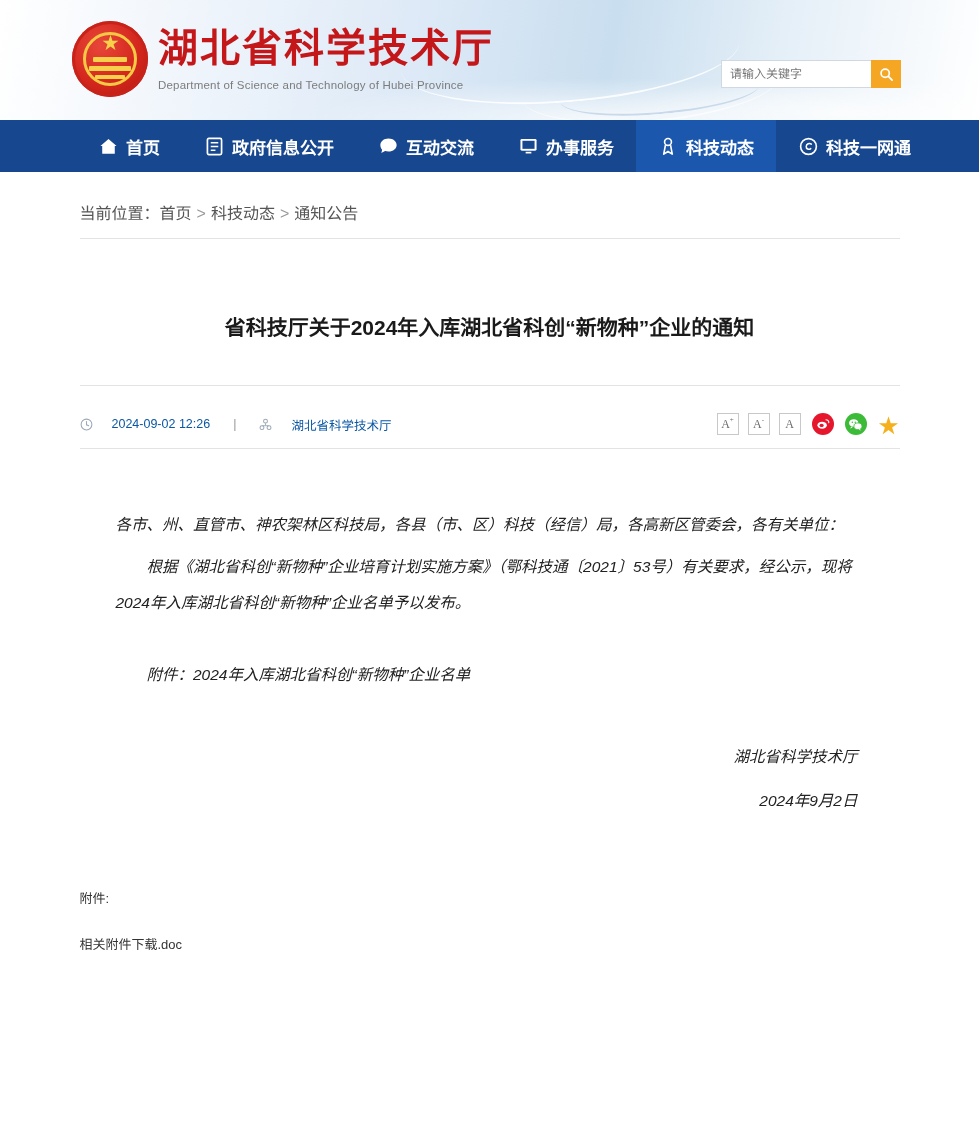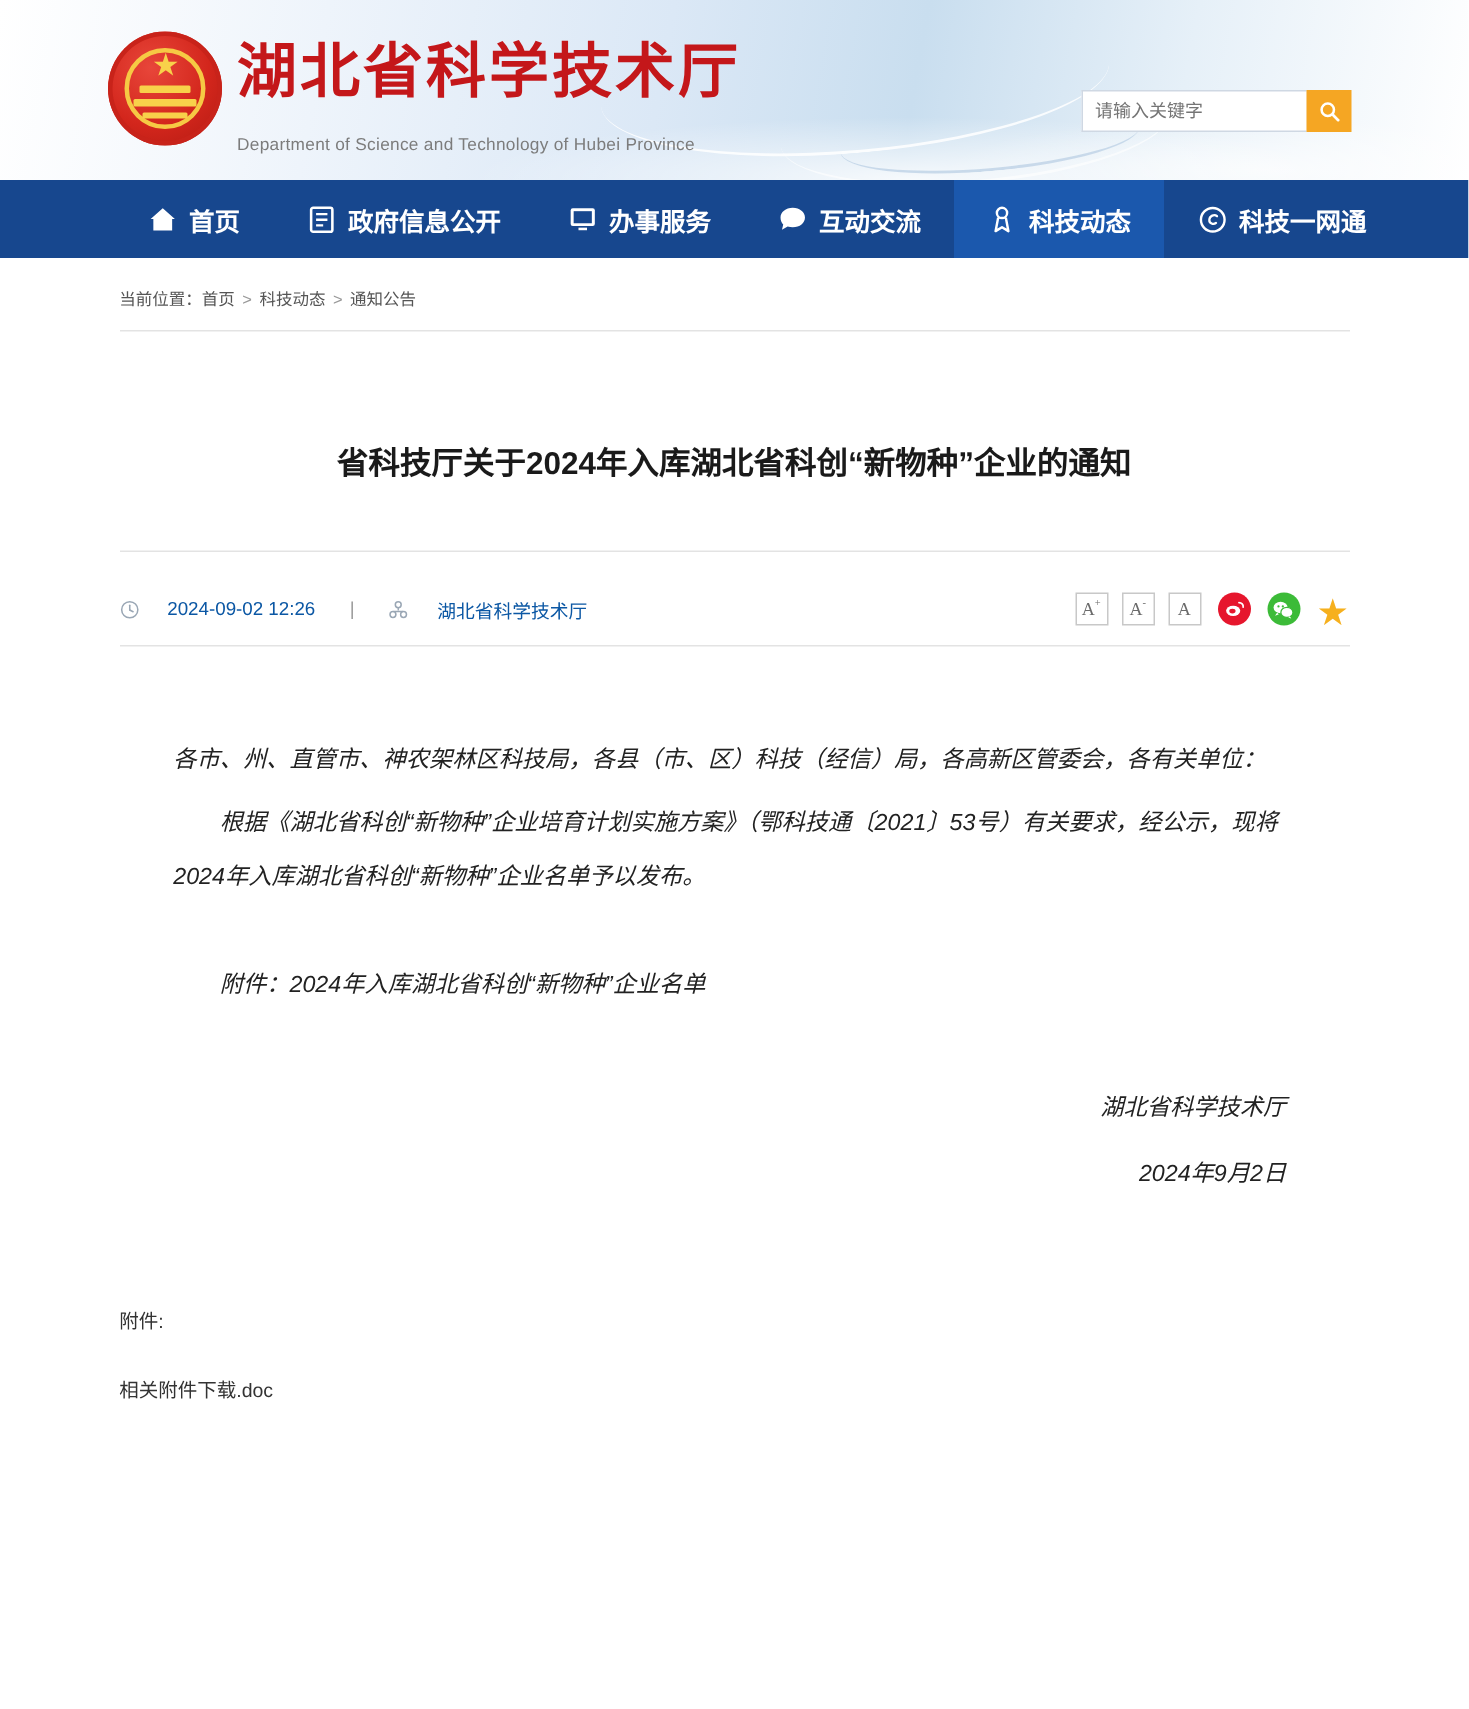--- a/index.html
+++ b/index.html
@@ -112,21 +112,21 @@
     color: #c4171a;
     letter-spacing: 2px;
     line-height: 48px;
     white-space: nowrap;
   }
   .site-title-en {
     font-family: "Liberation Sans", sans-serif;
     font-size: 11.5px;
     color: #7c7c7c;
     letter-spacing: 0.2px;
-    margin-top: 19px;
+    margin-top: 7px;
     white-space: nowrap;
   }
 
   .search-box {
     position: absolute;
     right: 78px;
     top: 60px;
     display: flex;
     align-items: stretch;
     height: 28px;
@@ -190,23 +190,23 @@
   }
   .nav-item .nav-ico svg { display: block; }
 
   
   .content {
     width: 820px;
     margin: 0 auto;
     position: relative;
   }
   .breadcrumb {
-    font-size: 11px;
+    font-size: 16px;
     color: #555;
-    padding: 18px 0 14px 0;
+    padding: 28px 0 14px 0;
     border-bottom: 1px solid #e3e3e3;
   }
   .breadcrumb .sep { color: #999; margin: 0 5px; }
   .breadcrumb a { color: #555; text-decoration: none; }
 
   .article-title {
     text-align: center;
     font-size: 21px;
     font-weight: bold;
     color: #1a1a1a;
@@ -365,35 +365,35 @@
         <line x1="5" y1="10" x2="13" y2="10" stroke="#ffffff" stroke-width="1.6"></line>
         <line x1="5" y1="14" x2="10" y2="14" stroke="#ffffff" stroke-width="1.6"></line>
       </svg>
     </span>
     <span>政府信息公开</span>
   </div>
 
   <div class="nav-item">
     <span class="nav-ico">
       <svg width="19" height="18" viewBox="0 0 20 19">
+        <path d="M10 1.5 C15 1.5 18.6 4.6 18.6 8.4 C18.6 12.2 15 15.3 10 15.3 C8.7 15.3 7.5 15.1 6.4 14.8 L2.4 17 L3.3 13.4 C2 12 1.4 10.3 1.4 8.4 C1.4 4.6 5 1.5 10 1.5 Z" fill="#ffffff"></path>
+      </svg>
+    </span>
+    <span>互动交流</span>
+  </div>
+
+  <div class="nav-item">
+    <span class="nav-ico">
+      <svg width="19" height="18" viewBox="0 0 20 19">
         <rect x="1.5" y="2" width="17" height="12.5" rx="1.5" fill="#ffffff"></rect>
         <rect x="3.6" y="4" width="12.8" height="8.5" fill="#17478e"></rect>
         <rect x="7" y="15.6" width="6" height="1.8" fill="#ffffff"></rect>
       </svg>
     </span>
     <span>办事服务</span>
-  </div>
-
-  <div class="nav-item">
-    <span class="nav-ico">
-      <svg width="19" height="18" viewBox="0 0 20 19">
-        <path d="M10 1.5 C15 1.5 18.6 4.6 18.6 8.4 C18.6 12.2 15 15.3 10 15.3 C8.7 15.3 7.5 15.1 6.4 14.8 L2.4 17 L3.3 13.4 C2 12 1.4 10.3 1.4 8.4 C1.4 4.6 5 1.5 10 1.5 Z" fill="#ffffff"></path>
-      </svg>
-    </span>
-    <span>互动交流</span>
   </div>
 
   <div class="nav-item active">
     <span class="nav-ico">
       <svg width="18" height="19" viewBox="0 0 18 20">
         <circle cx="9" cy="5.2" r="3.6" fill="none" stroke="#ffffff" stroke-width="1.7"></circle>
         <path d="M6.3 8.6 L4.5 18 L9 15.2 L13.5 18 L11.7 8.6" fill="none" stroke="#ffffff" stroke-width="1.7" stroke-linejoin="round"></path>
       </svg>
     </span>
     <span>科技动态</span>

